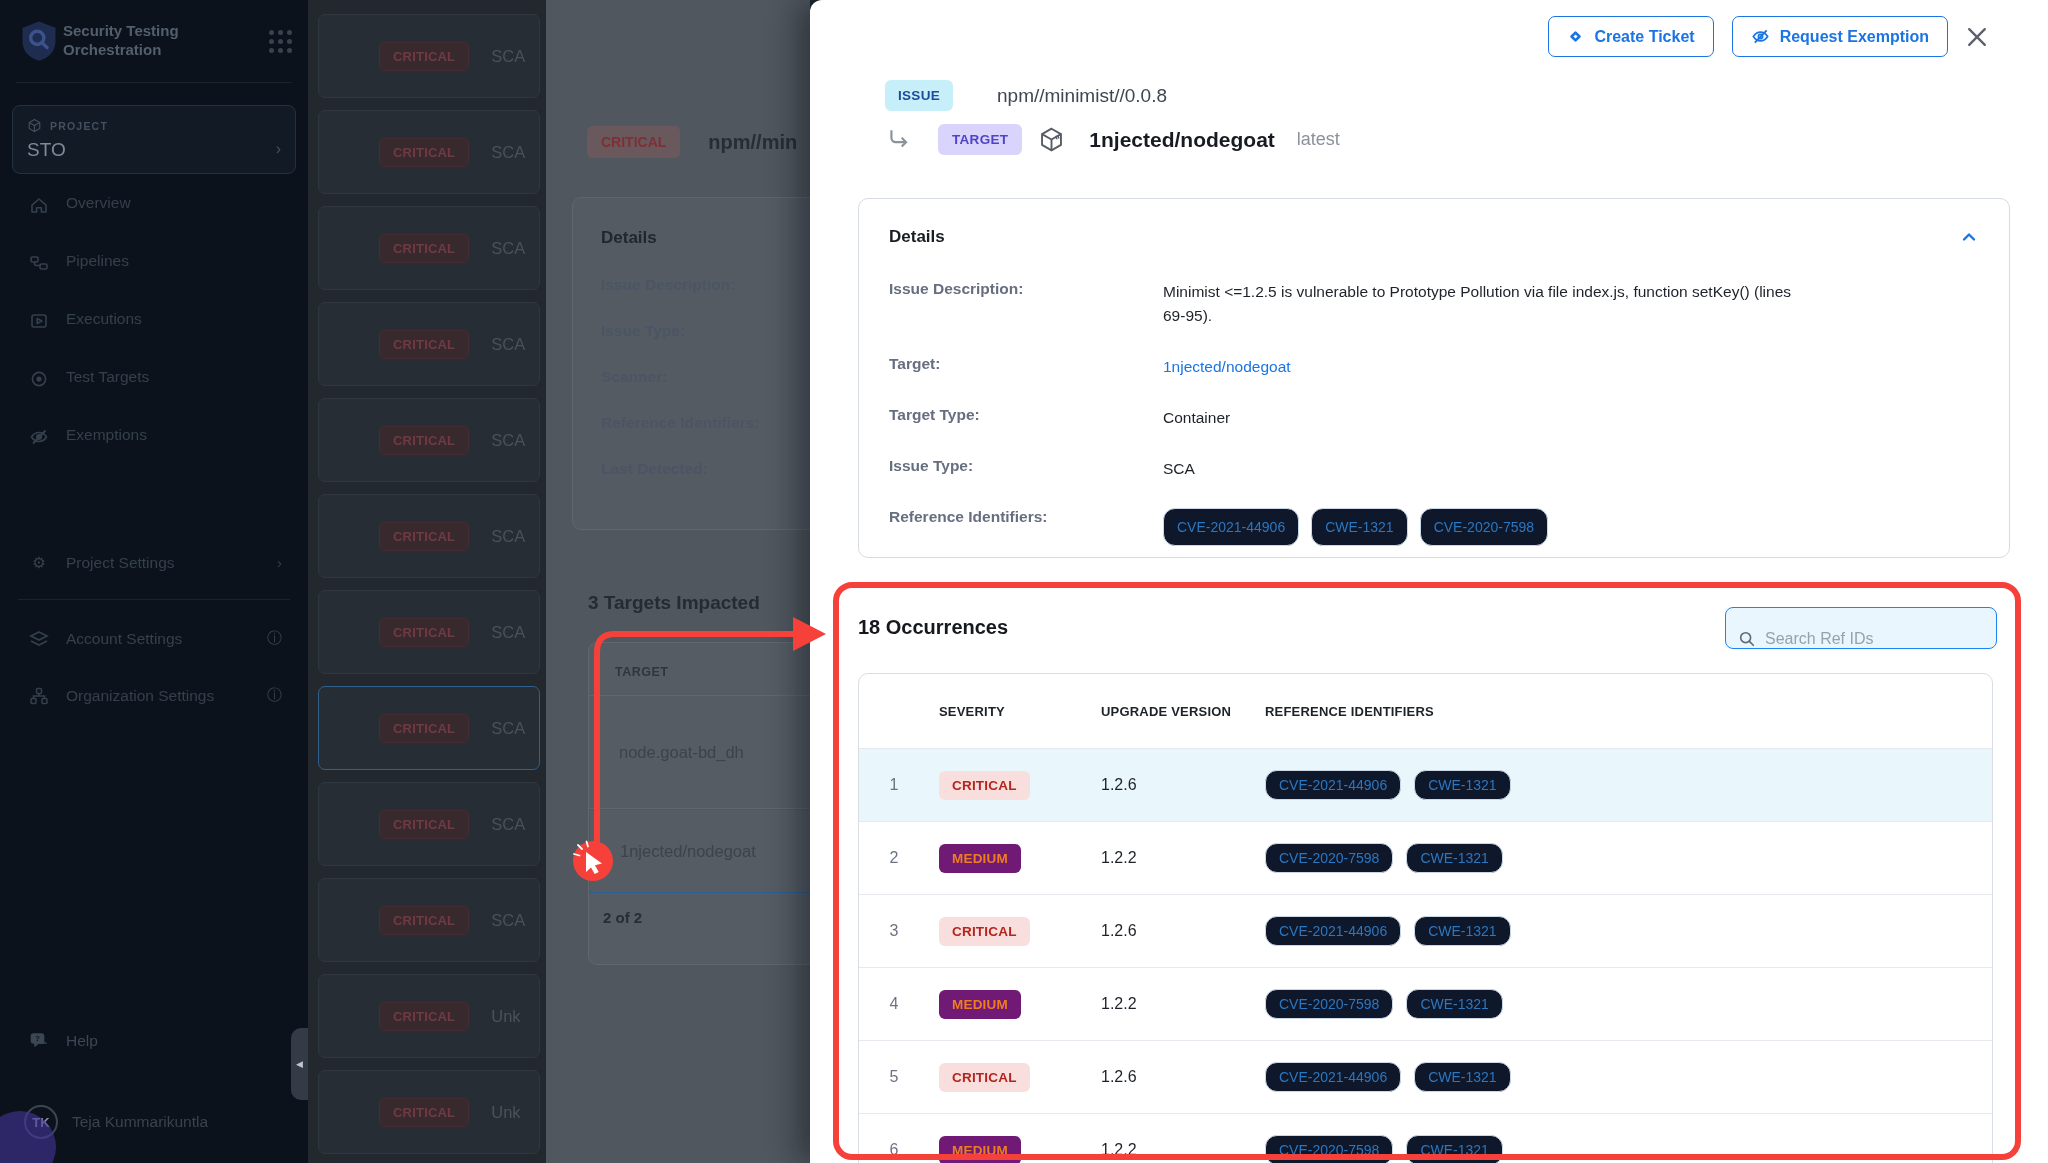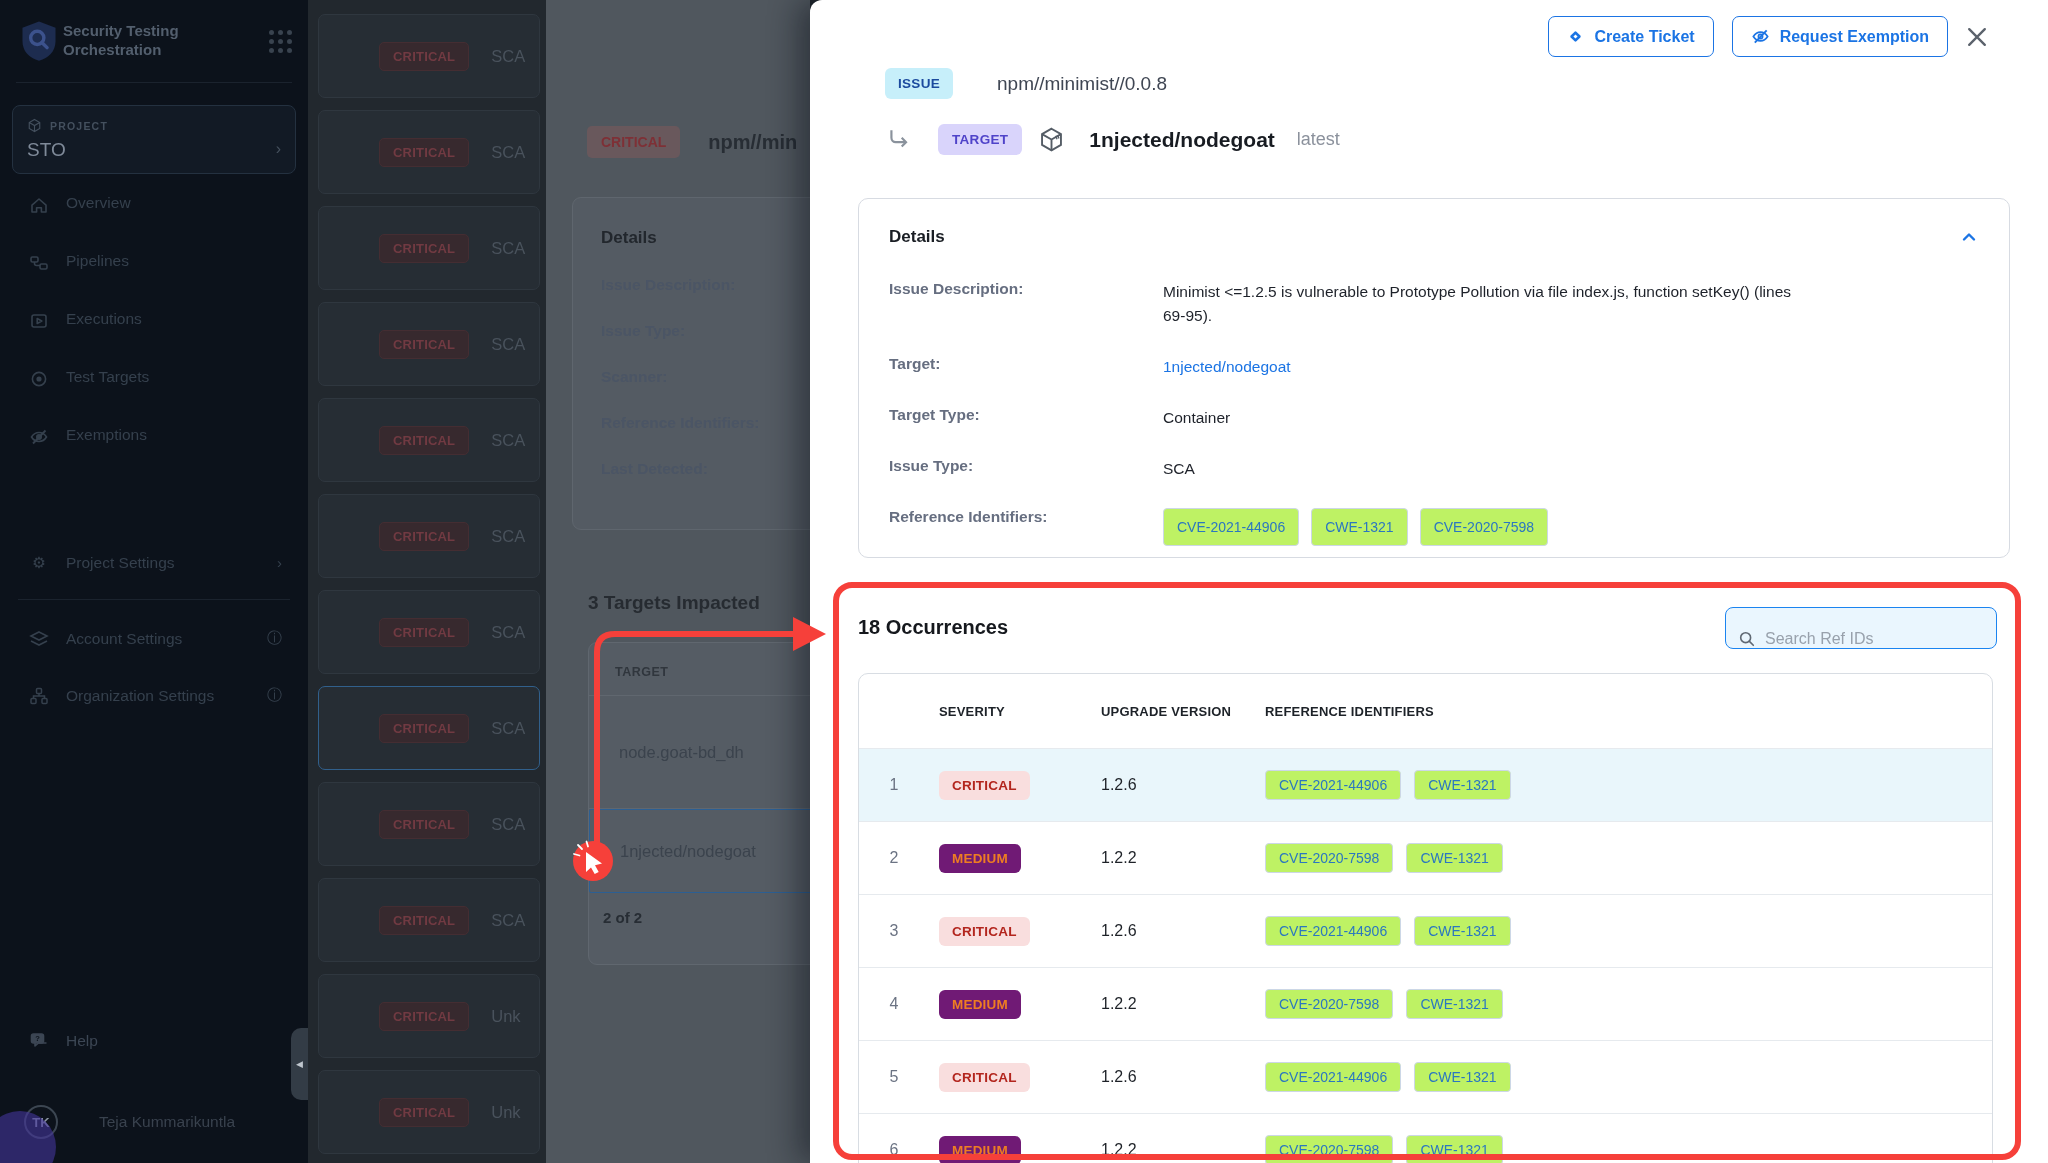--- a/index.html
+++ b/index.html
@@ -26,21 +26,21 @@
   .nav-ico { width:22px; height:22px; display:flex; align-items:center; justify-content:center; color:inherit; }
   .nav-ico svg { width:20px; height:20px; }
   .sb-settings { margin-top:50px; padding:0 10px; }
   .sb-set-item { display:flex; align-items:center; gap:16px; height:57px; padding:0 18px; color:#35404d; font-size:15.5px; position:relative; cursor:pointer; }
   .set-right { position:absolute; right:16px; color:#35404d; font-size:15px; }
   .sb-settings .divider2 { height:1px; background:#1b232e; margin:8px 8px 10px 8px; }
   .sb-bottom { position:absolute; left:0; bottom:0; width:100%; padding:0 10px 18px 10px; }
   .help-row { display:flex; align-items:center; gap:16px; height:40px; padding:0 18px; color:#3c4654; font-size:15.5px; margin-bottom:38px; cursor:pointer; }
   .user-row { display:flex; align-items:center; gap:14px; height:46px; padding:0 14px; cursor:pointer; }
   .avatar { width:34px; height:34px; border-radius:50%; border:2px solid #3c4document6552; border:2px solid #3c4652; color:#8b95a2; font-size:13px; font-weight:700; display:flex; align-items:center; justify-content:center; }
-  .user-name { color:#39424e; font-size:15.5px;margin-left:27px; }
+  .user-name { color:#39424e; font-size:15.5px; }
   .collapse-tab { position:absolute; right:0; top:1028px; width:17px; height:72px; background:#333c46; border-radius:10px 0 0 10px; display:flex; align-items:center; justify-content:center; color:#bfc6ce; font-size:9px; z-index:3; cursor:pointer; }
   .purple-blob { position:absolute; left:-16px; bottom:-20px; width:72px; height:72px; border-radius:50%; background:#45369c; opacity:.6; }
 
   
   .bg-list { position:absolute; left:308px; top:0; width:238px; height:1163px; background:#22282e; padding-top:14px; z-index:1; }
   .bg-row { width:222px; height:84px; margin:0 auto 12px 10px; background:#262d34; border:1px solid #2f373f; border-radius:7px; display:flex; align-items:center; }
   .bg-row.selected { border:1px solid #31608c; }
   .bg-sev { margin-left:60px; background:#37292e; border:1px solid #442d32; border-radius:5px; color:#713a42; font-size:13px; font-weight:700; padding:6px 13px; letter-spacing:.2px; }
   .bg-type { margin-left:22px; color:#49525c; font-size:16.5px; width:42px; overflow:hidden; white-space:nowrap; }
 
@@ -57,37 +57,37 @@
   .tc-header { color:#30363d; font-size:12.5px; font-weight:700; letter-spacing:.5px; padding:22px 0 16px 26px; border-bottom:1px solid #60676f; }
   .tc-row { height:113px; display:flex; align-items:center; padding-left:30px; color:#3b434d; font-size:16.5px; border-bottom:1px solid #60676f; }
   .tc-row.selected { border:1.5px solid #2c5f93; border-radius:2px; height:84px; }
   .tc-footer { padding:16px 0 0 14px; color:#272d34; font-size:15px; font-weight:600; }
 
   
   .modal { position:absolute; left:810px; top:0; width:1238px; height:1163px; background:#ffffff; border-top-left-radius:12px; box-shadow:-12px 0 30px rgba(8,14,22,.45); z-index:4; }
   .modal-actions { position:absolute; top:16px; right:100px; display:flex; gap:18px; }
   .btn-outline { display:flex; align-items:center; gap:10px; border:1.6px solid #1b74e4; background:#fff; color:#1b74e4; font-family:inherit; font-size:16px; font-weight:700; border-radius:7px; padding:10px 18px; cursor:pointer; }
   .close-x { position:absolute; top:24px; right:58px; width:26px; height:26px; color:#5b626c; cursor:pointer; }
-  .issue-row { position:absolute; left:48px; top:68px; display:flex; align-items:center; gap:44px;padding-left:27px; }
+  .issue-row { position:absolute; left:48px; top:80px; display:flex; align-items:center; gap:44px;padding-left:27px; }
   .issue-badge { background:#c7effa; color:#1b4a9e; font-size:13.5px; font-weight:700; border-radius:6px; padding:8px 13px; letter-spacing:.3px; }
   .issue-name { color:#3f4653; font-size:19px; }
   .target-row { position:absolute; left:76px; top:124px; display:flex; align-items:center; gap:16px; }
   .target-badge { background:#d9d4fb; color:#4f43c9; font-size:13.5px; font-weight:700; border-radius:6px; padding:8px 14px; margin-left:10px; letter-spacing:.3px; }
   .target-name { color:#181c22; font-size:21px; font-weight:700; margin-left:8px; }
   .target-tag { color:#8b919c; font-size:18px; margin-left:6px; }
   .details-card { position:absolute; left:48px; top:198px; width:1152px; height:360px; border:1px solid #d7dbe2; border-radius:10px; padding:28px 30px; }
   .dc-title-row { display:flex; align-items:center; justify-content:space-between; }
   .dc-title { color:#1a1e24; font-size:17px; font-weight:700; }
   .dc-chevron { width:20px; height:20px; color:#1b74e4; cursor:pointer; }
   .dc-row { display:flex; margin-top:27px; }
   .dc-row:first-of-type { margin-top:33px; }
   .dc-label { width:274px; flex:0 0 auto; color:#666e80; font-size:15.5px; font-weight:600; }
   .dc-value { color:#1e222a; font-size:15.5px; line-height:24px; max-width:630px; }
   .dc-link { color:#1b74e4; cursor:pointer; }
-  .chip { display:inline-block; border:1px solid #ccd7e6; background:#bef264; color:#2b77c0; font-size:14px; border-radius:4px; padding:6px 13px; margin-right:12px; cursor:pointer; }
+  .chip { display:inline-block; border:1px solid #ccd7e6; background:#0f172a; color:#2b77c0; font-size:14px; border-radius:12px; padding:6px 13px; margin-right:12px; cursor:pointer; }
   .occ-heading { position:absolute; left:48px; top:616px; color:#15181d; font-size:20px; font-weight:700; }
   .search-box { position:absolute; left:915px; top:607px; width:272px; height:42px; border:1.6px solid #1b84f0; background:#eaf6fe; border-radius:8px; display:flex; align-items:flex-end; padding:0 12px; gap:9px; }
   .search-box svg { width:18px; height:18px; color:#5f6873; flex:0 0 auto; }
   .search-box input { border:none; outline:none; background:transparent; font-family:inherit; font-size:16px; color:#333; width:100%; }
   .search-box input::placeholder { color:#98a1ac; }
   .table-card { position:absolute; left:48px; top:673px; width:1135px; height:520px; border:1px solid #d8dde3; border-radius:10px; overflow:hidden; background:#fff; }
   .t-header { display:flex; align-items:center; height:74px; padding-left:70px; }
   .t-h { font-size:13px; font-weight:700; color:#1d2228; letter-spacing:.2px; }
   .t-h.c1 { width:172px; padding-left:10px; }
   .t-h.c2 { width:164px; }

